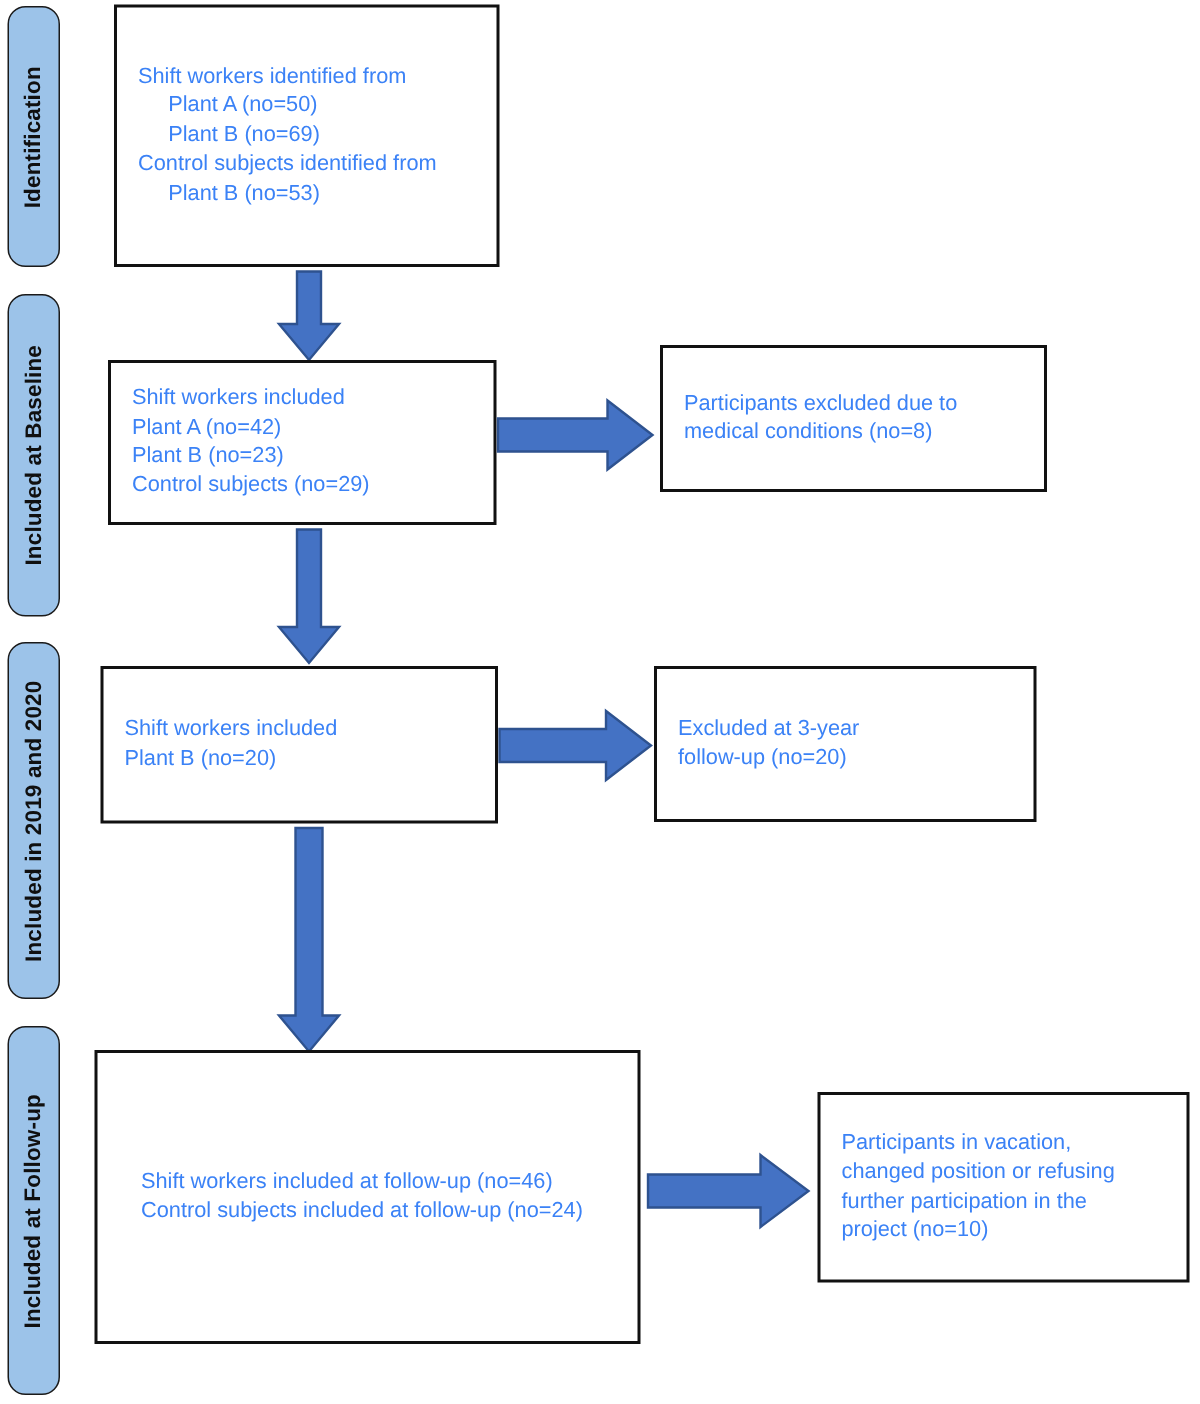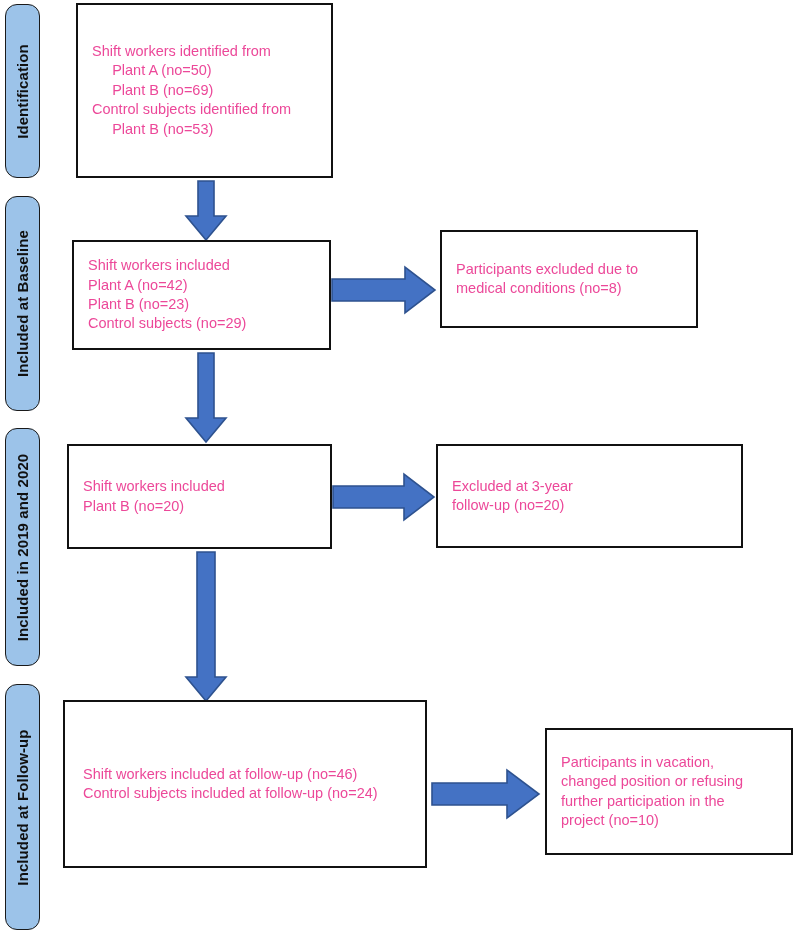--- a/index.html
+++ b/index.html
@@ -47,21 +47,21 @@
     background: #ffffff;
     border: 2.2px solid #111111;
     box-sizing: border-box;
     display: flex;
     flex-direction: column;
     justify-content: center;
   }
   .node-box .node-text {
     font-size: 14.5px;
     line-height: 1.34;
-    color: #ec4899;
+    color: #3b82f6;
     white-space: pre;
     padding: 0 14px;
   }
   .node-box.pad-left-lg .node-text { padding-left: 18px; }
 
   
   .arrow {
     position: absolute;
   }
   .arrow svg { display: block; overflow: visible; }
@@ -129,32 +129,32 @@
     <div class="node-text">Shift workers included
 Plant B (no=20)</div>
   </div>
 
   <div class="arrow" style="left:332px; top:473px;">
     <svg width="104" height="50" viewBox="0 0 104 50">
       <polygon points="1,13 72,13 72,1 102,24 72,47 72,35 1,35" fill="#4472C4" stroke="#2E528F" stroke-width="1.6"></polygon>
     </svg>
   </div>
 
-  <div class="node-box" style="left:436px; top:444px; width:307px; height:104px;">
+  <div class="node-box" style="left:436px; top:444px; width:255px; height:104px;">
     <div class="node-text">Excluded at 3-year
 follow-up (no=20)</div>
   </div>
 
   <div class="arrow" style="left:184px; top:551px;">
     <svg width="44" height="152" viewBox="0 0 44 152">
       <polygon points="13,1 31,1 31,126 42,126 22,150 2,126 13,126" fill="#4472C4" stroke="#2E528F" stroke-width="1.6"></polygon>
     </svg>
   </div>
 
-  <div class="node-box pad-left-lg" style="left:63px; top:700px; width:364px; height:168px;">
+  <div class="node-box pad-left-lg" style="left:63px; top:700px; width:364px; height:196px;padding-left:11px;">
     <div class="node-text">Shift workers included at follow-up (no=46)
 Control subjects included at follow-up (no=24)</div>
   </div>
 
   <div class="arrow" style="left:431px; top:769px;">
     <svg width="110" height="52" viewBox="0 0 110 52">
       <polygon points="1,14 76,14 76,1 108,25 76,49 76,36 1,36" fill="#4472C4" stroke="#2E528F" stroke-width="1.6"></polygon>
     </svg>
   </div>
 

